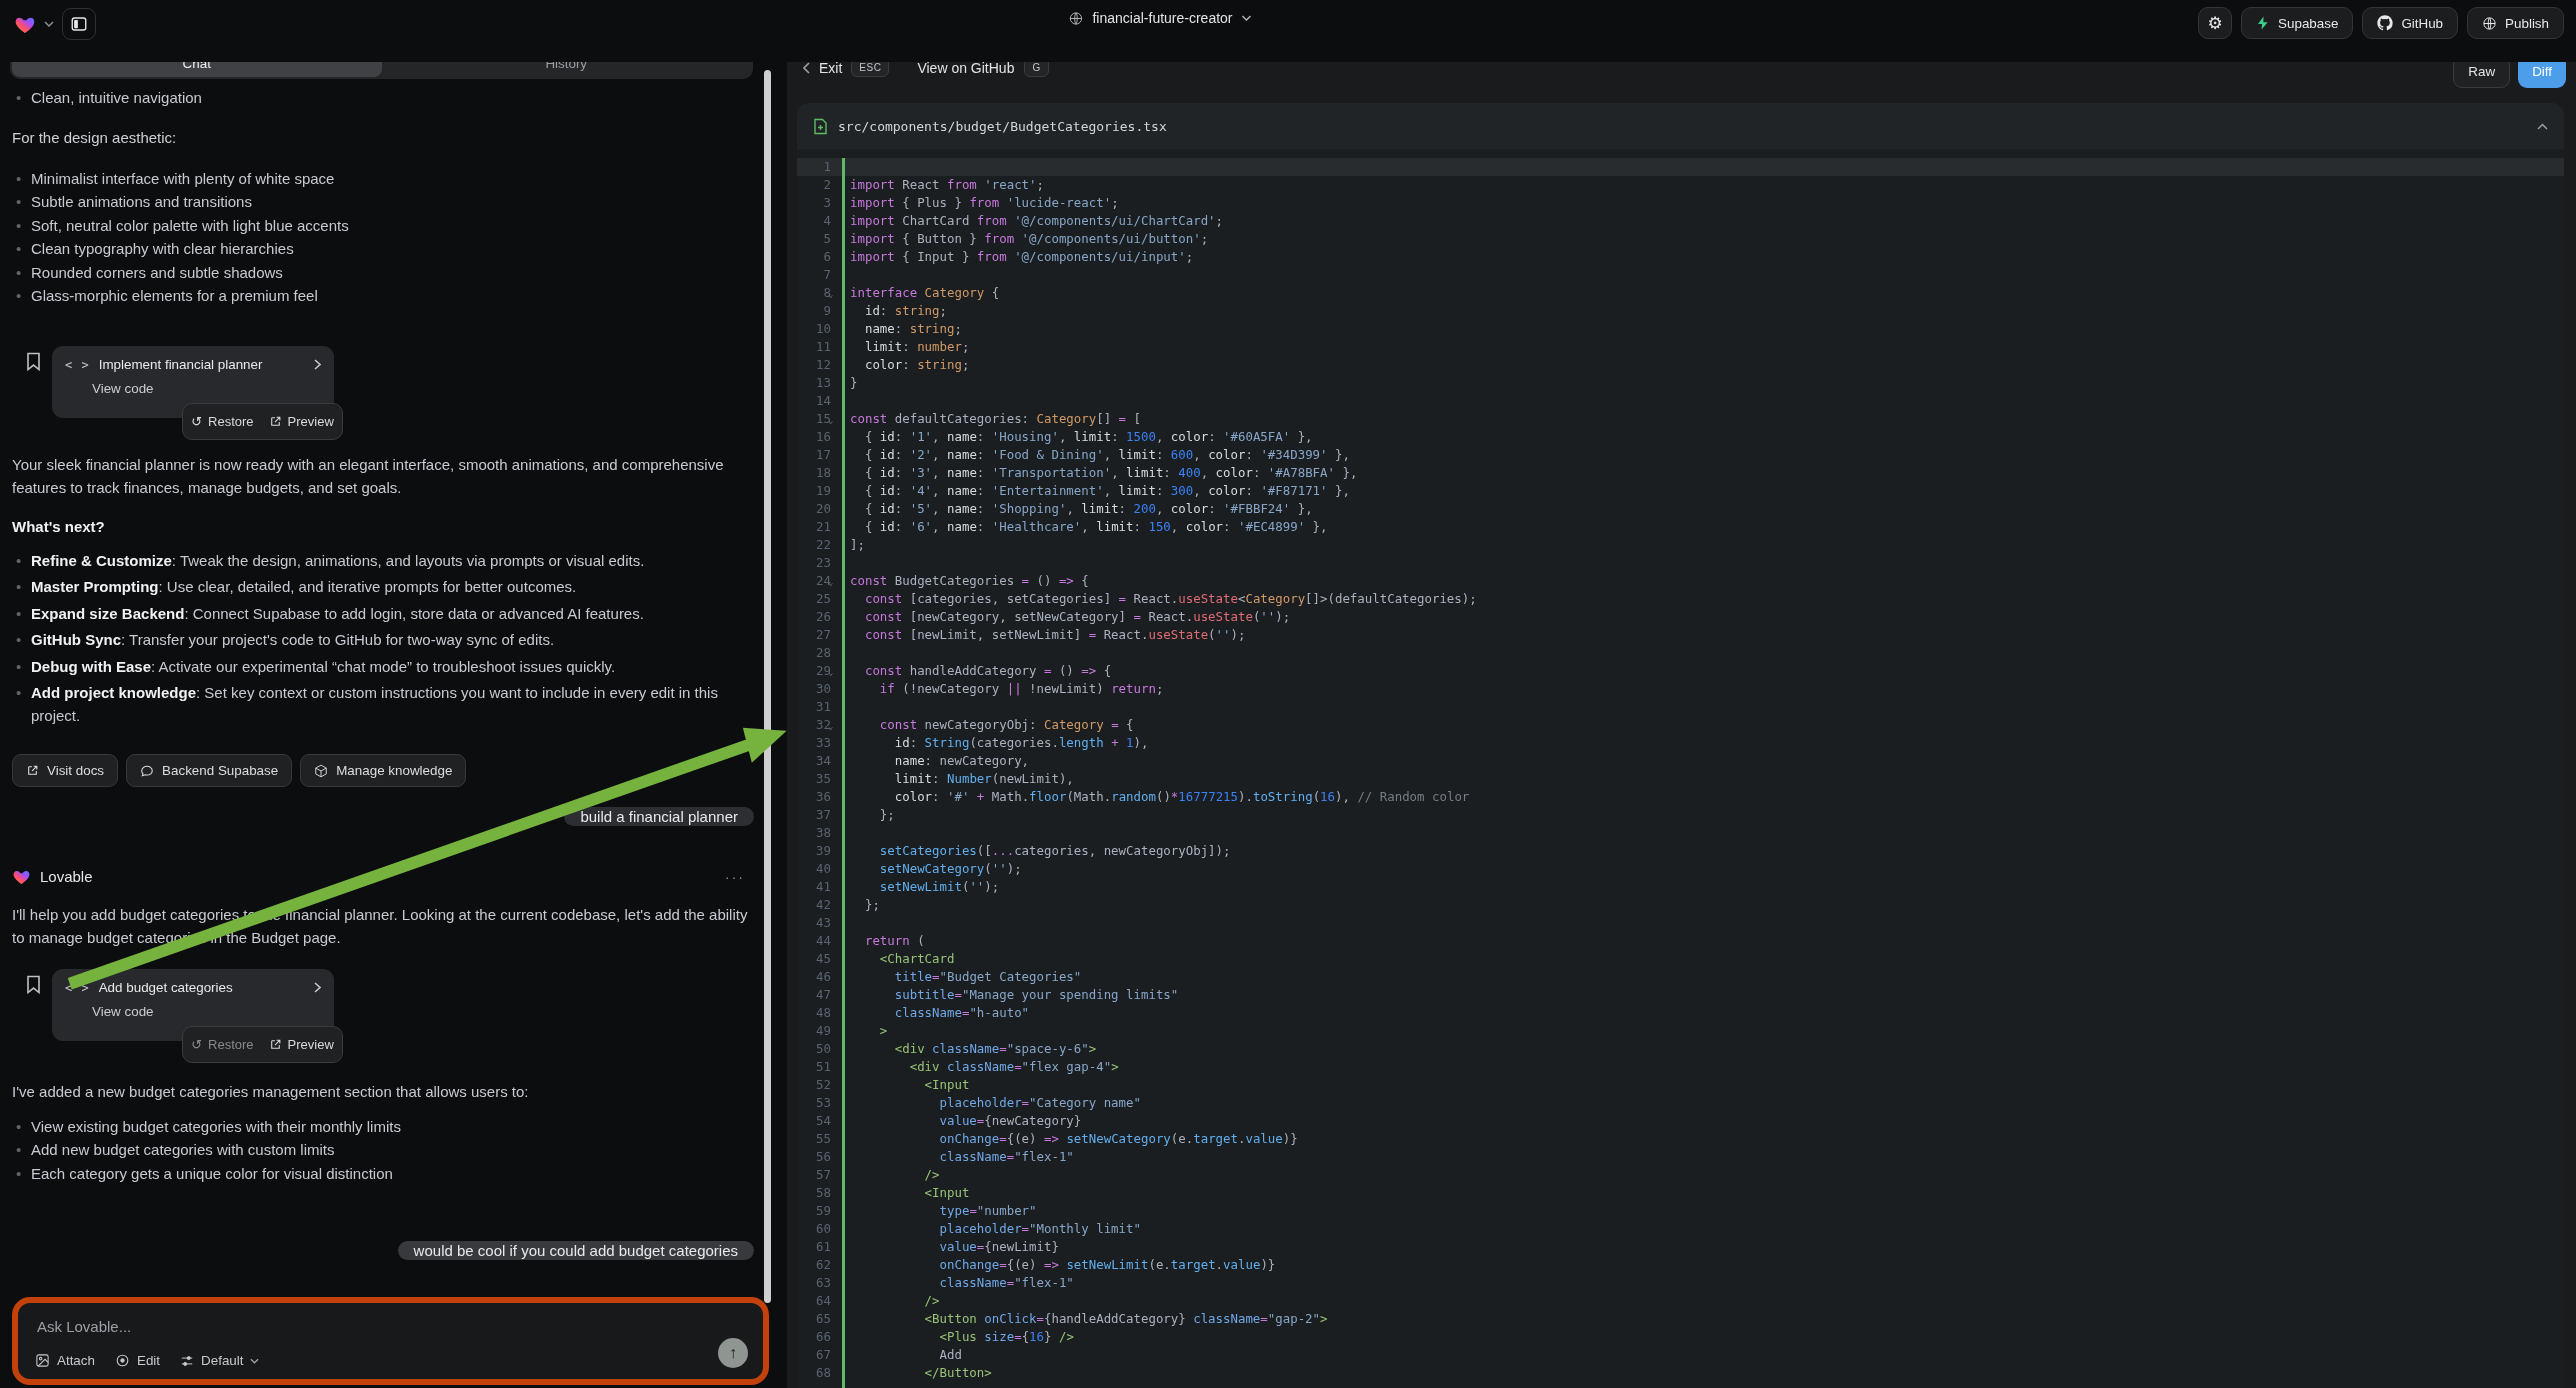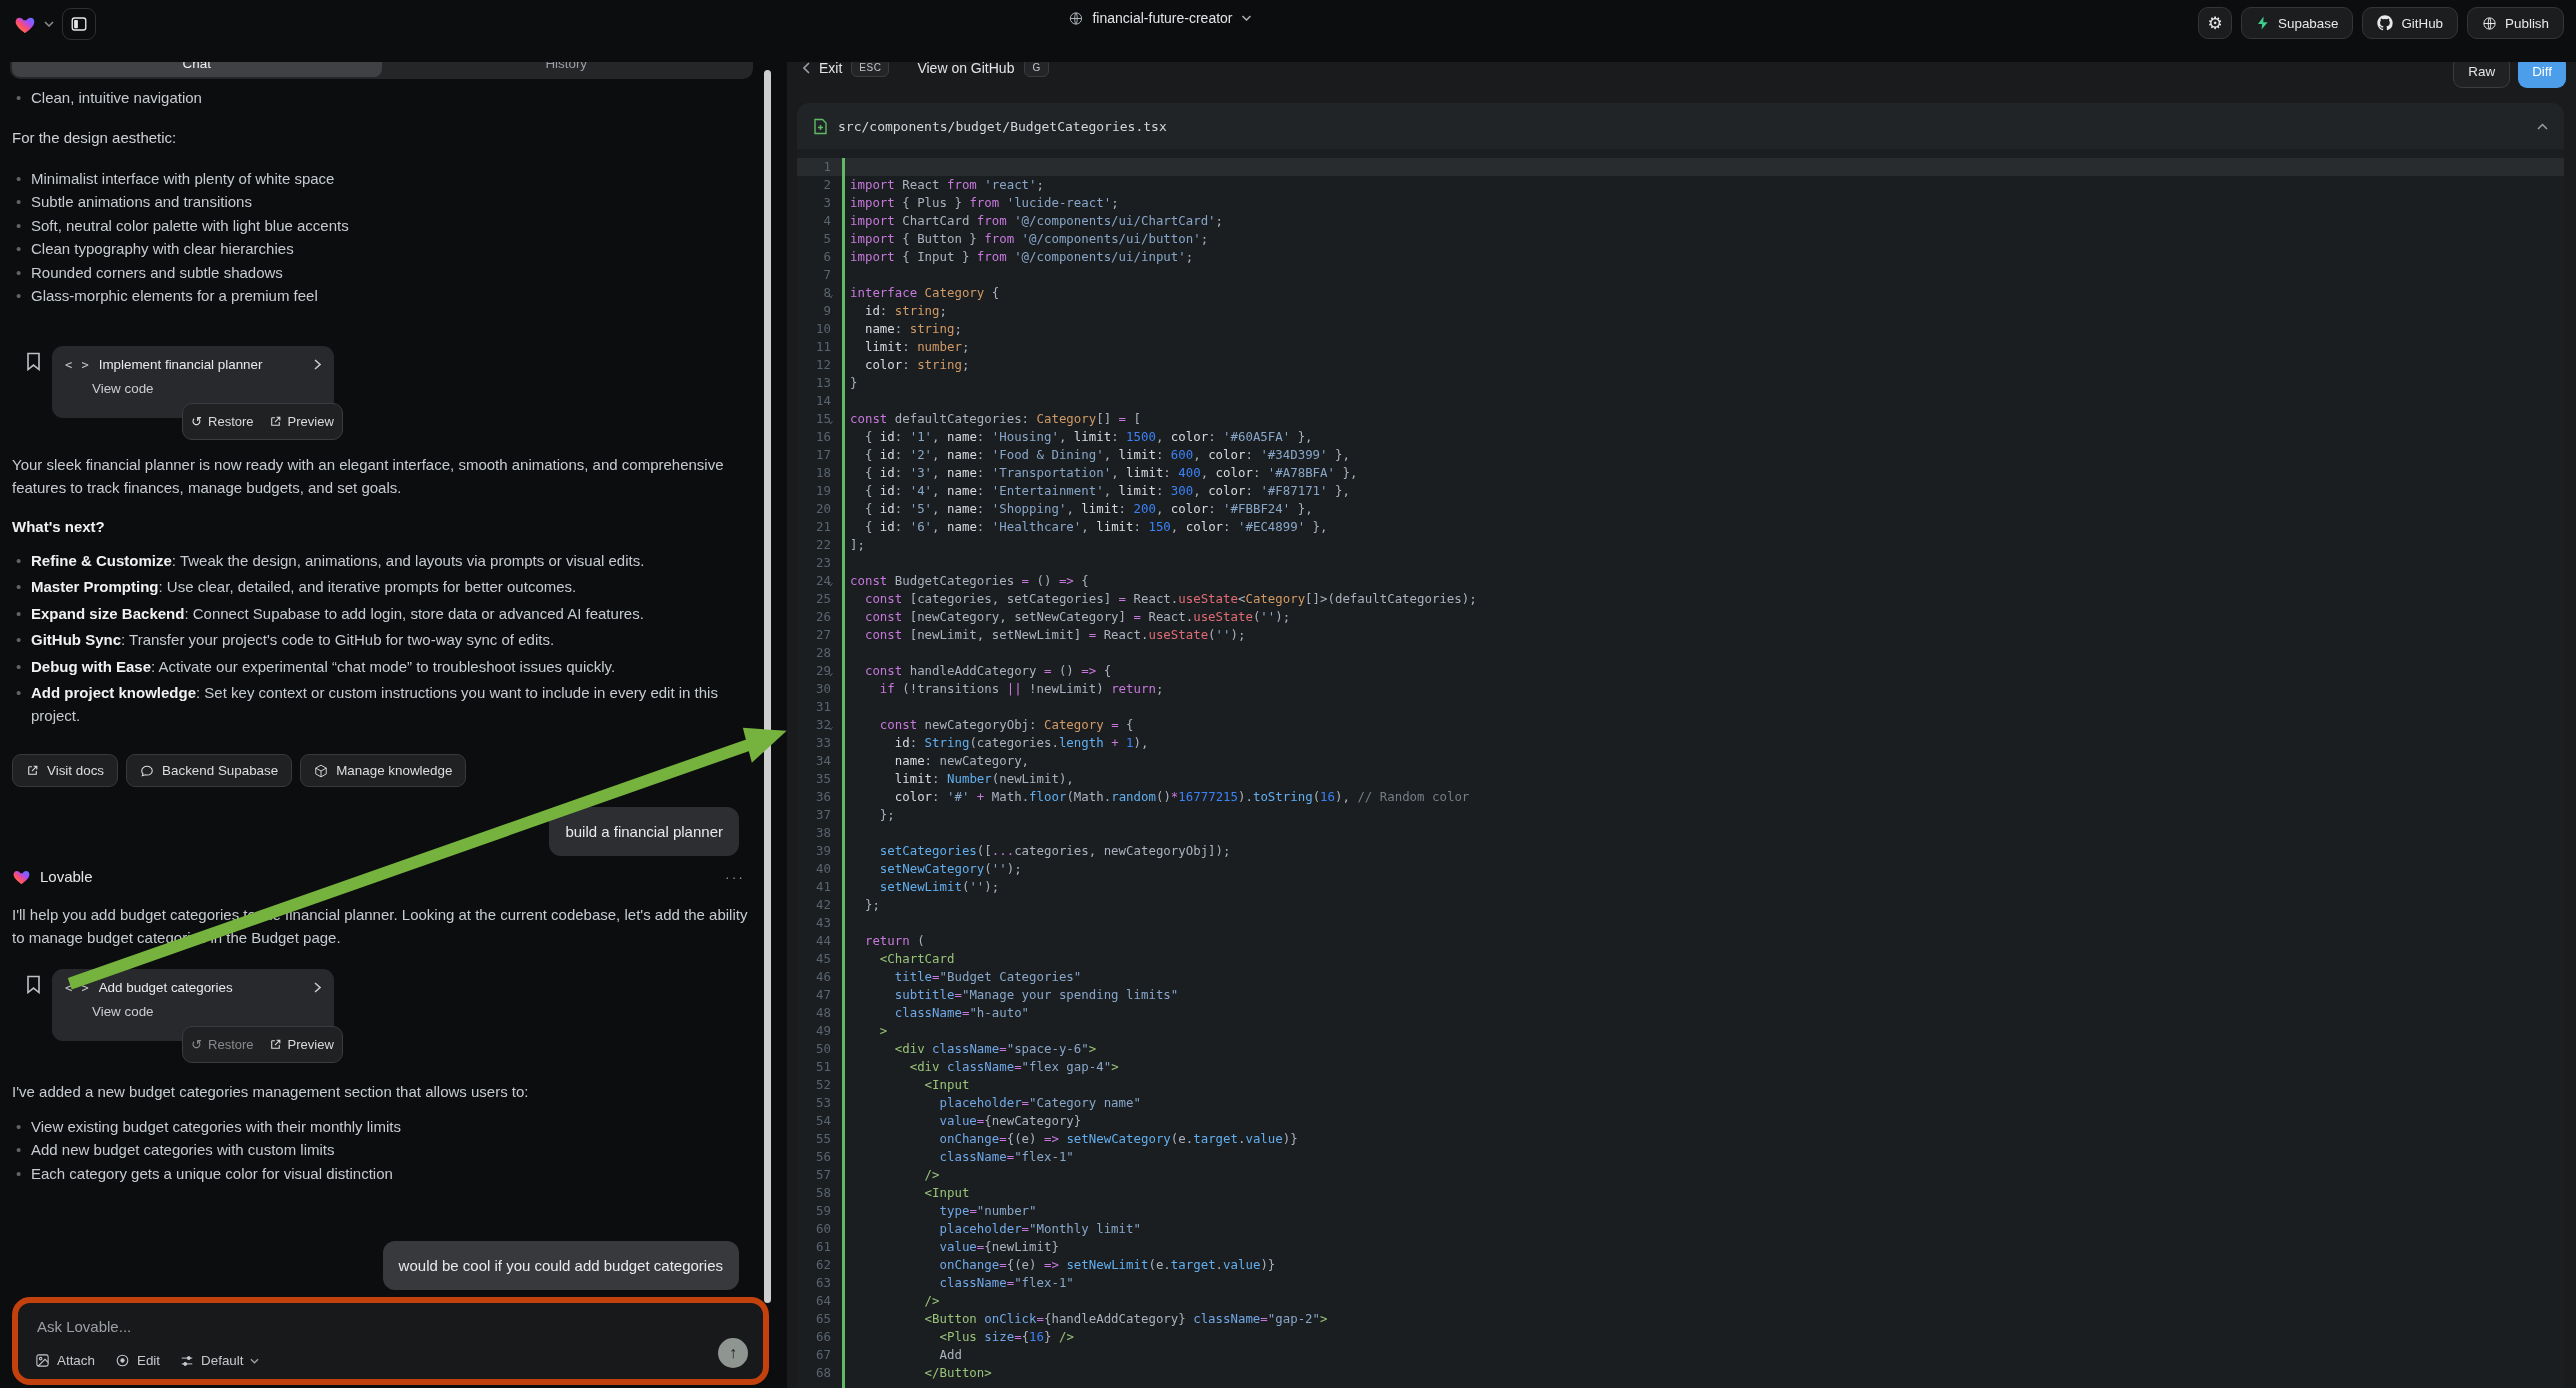--- a/index.html
+++ b/index.html
@@ -51,21 +51,21 @@
     border:1px solid #3A3C3F; border-radius:10px; display:flex; align-items:center; justify-content:center;
     gap:15px; font-size:13px; color:#D9DADC; z-index:3; }
   .vc-tool { display:flex; align-items:center; gap:6px; cursor:pointer; }
   .vc-tool.dim { color:#87898D; }
   .restore-glyph { font-family:"DejaVu Sans", sans-serif; font-size:13px; line-height:1; }
 
   .qbtns { position:absolute; left:12px; display:flex; gap:8px; }
   .qbtn { height:33px; display:flex; align-items:center; gap:8px; padding:0 13px; background:#1F2123;
     border:1px solid #37393C; border-radius:9px; color:#DDDEE0; font-size:13.4px; cursor:pointer; }
 
-  .bubble { position:absolute; right:38px; background:#2C2E31; border-radius:12px; padding:16px 16px;
+  .bubble { position:absolute; right:23px; background:#2C2E31; border-radius:12px; padding:1px 16px;
     font-size:15px; color:#E8E9EB; max-width:597px; }
   .bubble.lighter { background:#37393D; }
 
   .lov-row { position:absolute; left:12px; width:745px; display:flex; align-items:center; gap:9px; }
   .lov-name { font-size:15px; color:#E5E6E8; }
   .lov-dots { margin-left:auto; margin-right:12px; color:#8A8E94; letter-spacing:2px; font-size:14px; cursor:pointer; }
 
   .scroll-thumb { position:absolute; right:6px; top:24px; width:7px; height:1233px; background:#CFCFCF;
     border-radius:4px; cursor:pointer; }
 
@@ -421,21 +421,21 @@
         <div class="code-row"><span class="ln">20</span><span class="code-text"><span class="tk-d">  { </span><span class="tk-p">id</span><span class="tk-d">: </span><span class="tk-s">'5'</span><span class="tk-d">, </span><span class="tk-p">name</span><span class="tk-d">: </span><span class="tk-s">'Shopping'</span><span class="tk-d">, </span><span class="tk-p">limit</span><span class="tk-d">: </span><span class="tk-n">200</span><span class="tk-d">, </span><span class="tk-p">color</span><span class="tk-d">: </span><span class="tk-s">'#FBBF24'</span><span class="tk-d"> },</span></span></div>
         <div class="code-row"><span class="ln">21</span><span class="code-text"><span class="tk-d">  { </span><span class="tk-p">id</span><span class="tk-d">: </span><span class="tk-s">'6'</span><span class="tk-d">, </span><span class="tk-p">name</span><span class="tk-d">: </span><span class="tk-s">'Healthcare'</span><span class="tk-d">, </span><span class="tk-p">limit</span><span class="tk-d">: </span><span class="tk-n">150</span><span class="tk-d">, </span><span class="tk-p">color</span><span class="tk-d">: </span><span class="tk-s">'#EC4899'</span><span class="tk-d"> },</span></span></div>
         <div class="code-row"><span class="ln">22</span><span class="code-text"><span class="tk-d">];</span></span></div>
         <div class="code-row"><span class="ln">23</span><span class="code-text"></span></div>
         <div class="code-row"><span class="ln">24</span><span class="fold">⌄</span><span class="code-text"><span class="tk-k">const</span><span class="tk-d"> BudgetCategories </span><span class="tk-k">=</span><span class="tk-d"> () </span><span class="tk-k">=&gt;</span><span class="tk-d"> {</span></span></div>
         <div class="code-row"><span class="ln">25</span><span class="code-text"><span class="tk-d">  </span><span class="tk-k">const</span><span class="tk-d"> [categories, setCategories] </span><span class="tk-k">=</span><span class="tk-d"> React.</span><span class="tk-r">useState</span><span class="tk-d">&lt;</span><span class="tk-y">Category</span><span class="tk-d">[]&gt;(defaultCategories);</span></span></div>
         <div class="code-row"><span class="ln">26</span><span class="code-text"><span class="tk-d">  </span><span class="tk-k">const</span><span class="tk-d"> [newCategory, setNewCategory] </span><span class="tk-k">=</span><span class="tk-d"> React.</span><span class="tk-r">useState</span><span class="tk-d">(</span><span class="tk-s">''</span><span class="tk-d">);</span></span></div>
         <div class="code-row"><span class="ln">27</span><span class="code-text"><span class="tk-d">  </span><span class="tk-k">const</span><span class="tk-d"> [newLimit, setNewLimit] </span><span class="tk-k">=</span><span class="tk-d"> React.</span><span class="tk-r">useState</span><span class="tk-d">(</span><span class="tk-s">''</span><span class="tk-d">);</span></span></div>
         <div class="code-row"><span class="ln">28</span><span class="code-text"></span></div>
         <div class="code-row"><span class="ln">29</span><span class="fold">⌄</span><span class="code-text"><span class="tk-d">  </span><span class="tk-k">const</span><span class="tk-d"> handleAddCategory </span><span class="tk-k">=</span><span class="tk-d"> () </span><span class="tk-k">=&gt;</span><span class="tk-d"> {</span></span></div>
-        <div class="code-row"><span class="ln">30</span><span class="code-text"><span class="tk-d">    </span><span class="tk-k">if</span><span class="tk-d"> (!transitions </span><span class="tk-k">||</span><span class="tk-d"> !newLimit) </span><span class="tk-k">return</span><span class="tk-d">;</span></span></div>
+        <div class="code-row"><span class="ln">30</span><span class="code-text"><span class="tk-d">    </span><span class="tk-k">if</span><span class="tk-d"> (!newCategory </span><span class="tk-k">||</span><span class="tk-d"> !newLimit) </span><span class="tk-k">return</span><span class="tk-d">;</span></span></div>
         <div class="code-row"><span class="ln">31</span><span class="code-text"></span></div>
         <div class="code-row"><span class="ln">32</span><span class="fold">⌄</span><span class="code-text"><span class="tk-d">    </span><span class="tk-k">const</span><span class="tk-d"> newCategoryObj: </span><span class="tk-y">Category</span><span class="tk-d"> </span><span class="tk-k">=</span><span class="tk-d"> {</span></span></div>
         <div class="code-row"><span class="ln">33</span><span class="code-text"><span class="tk-d">      </span><span class="tk-p">id</span><span class="tk-d">: </span><span class="tk-b">String</span><span class="tk-d">(categories.</span><span class="tk-b">length</span><span class="tk-d"> </span><span class="tk-k">+</span><span class="tk-d"> </span><span class="tk-n">1</span><span class="tk-d">),</span></span></div>
         <div class="code-row"><span class="ln">34</span><span class="code-text"><span class="tk-d">      </span><span class="tk-p">name</span><span class="tk-d">: newCategory,</span></span></div>
         <div class="code-row"><span class="ln">35</span><span class="code-text"><span class="tk-d">      </span><span class="tk-p">limit</span><span class="tk-d">: </span><span class="tk-b">Number</span><span class="tk-d">(newLimit),</span></span></div>
         <div class="code-row"><span class="ln">36</span><span class="code-text"><span class="tk-d">      </span><span class="tk-p">color</span><span class="tk-d">: </span><span class="tk-s">'#'</span><span class="tk-d"> </span><span class="tk-k">+</span><span class="tk-d"> Math.</span><span class="tk-b">floor</span><span class="tk-d">(Math.</span><span class="tk-b">random</span><span class="tk-d">()</span><span class="tk-k">*</span><span class="tk-n">16777215</span><span class="tk-d">).</span><span class="tk-b">toString</span><span class="tk-d">(</span><span class="tk-n">16</span><span class="tk-d">), </span><span class="tk-c">// Random color</span></span></div>
         <div class="code-row"><span class="ln">37</span><span class="code-text"><span class="tk-d">    };</span></span></div>
         <div class="code-row"><span class="ln">38</span><span class="code-text"></span></div>
         <div class="code-row"><span class="ln">39</span><span class="code-text"><span class="tk-d">    </span><span class="tk-b">setCategories</span><span class="tk-d">([</span><span class="tk-k">...</span><span class="tk-d">categories, newCategoryObj]);</span></span></div>
         <div class="code-row"><span class="ln">40</span><span class="code-text"><span class="tk-d">    </span><span class="tk-b">setNewCategory</span><span class="tk-d">(</span><span class="tk-s">''</span><span class="tk-d">);</span></span></div>

